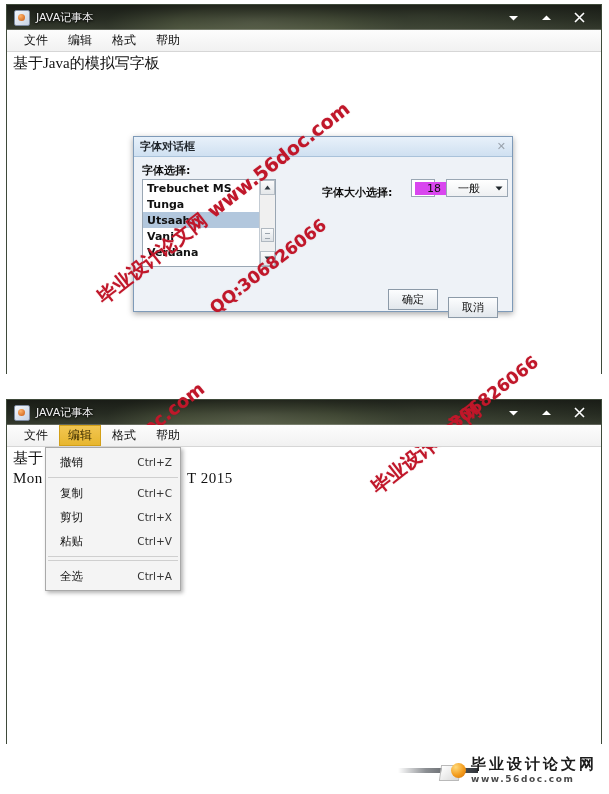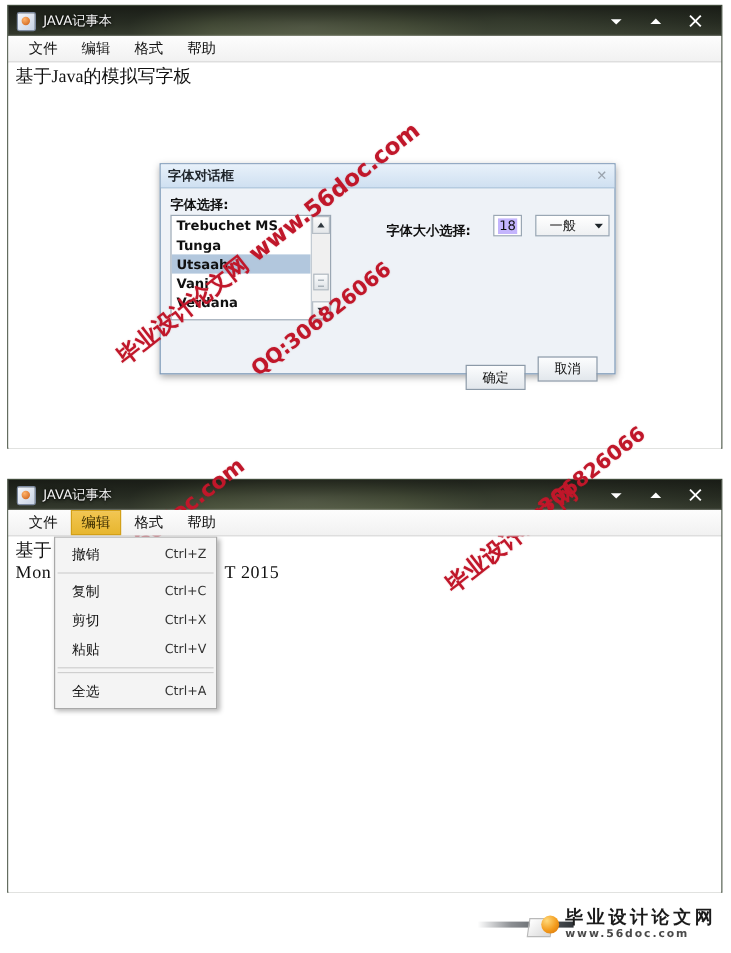--- a/index.html
+++ b/index.html
@@ -163,21 +163,21 @@
   }
 
   .size-field{
     position:absolute;
     background:#ffffff;
     border:1px solid #9aa7b4;
     box-sizing:border-box;
     display:flex;align-items:center;padding-left:3px;
   }
   .size-field span{
-    font-size:11px;background:#c4b5fd;color:#111;padding:0 1px;
+    font-size:11px;background:#d946ef;color:#111;padding:0 12px;
   }
 
   .combo{
     position:absolute;
     background:linear-gradient(to bottom,#ffffff,#eef0f2);
     border:1px solid #9aa7b4;
     box-sizing:border-box;
     display:flex;align-items:center;
   }
   .combo-val{flex:1;font-size:11px;color:#111;text-align:center;}
@@ -342,21 +342,21 @@
 
       <div class="combo" style="left:312px;top:22px;width:62px;height:18px;">
         <div class="combo-val">一般</div>
         <div class="combo-arrow">
           <svg width="8" height="5" viewBox="0 0 8 5">
               <path d="M0.5 0.5 L7.5 0.5 L4 4.5 Z" fill="#1d2429"></path>
             </svg>
         </div>
       </div>
 
-      <div class="dlg-btn" style="left:254px;top:147px;width:50px;height:21px;">确定</div>
+      <div class="dlg-btn" style="left:254px;top:132px;width:50px;height:21px;">确定</div>
       <div class="dlg-btn" style="left:314px;top:140px;width:50px;height:21px;">取消</div>
     </div>
   </div>
 
   <div class="win-frame"></div>
 </div>
 
 <div class="window" id="win-bottom" style="left:6px;top:399px;width:596px;height:345px;">
 
   <div class="titlebar">

